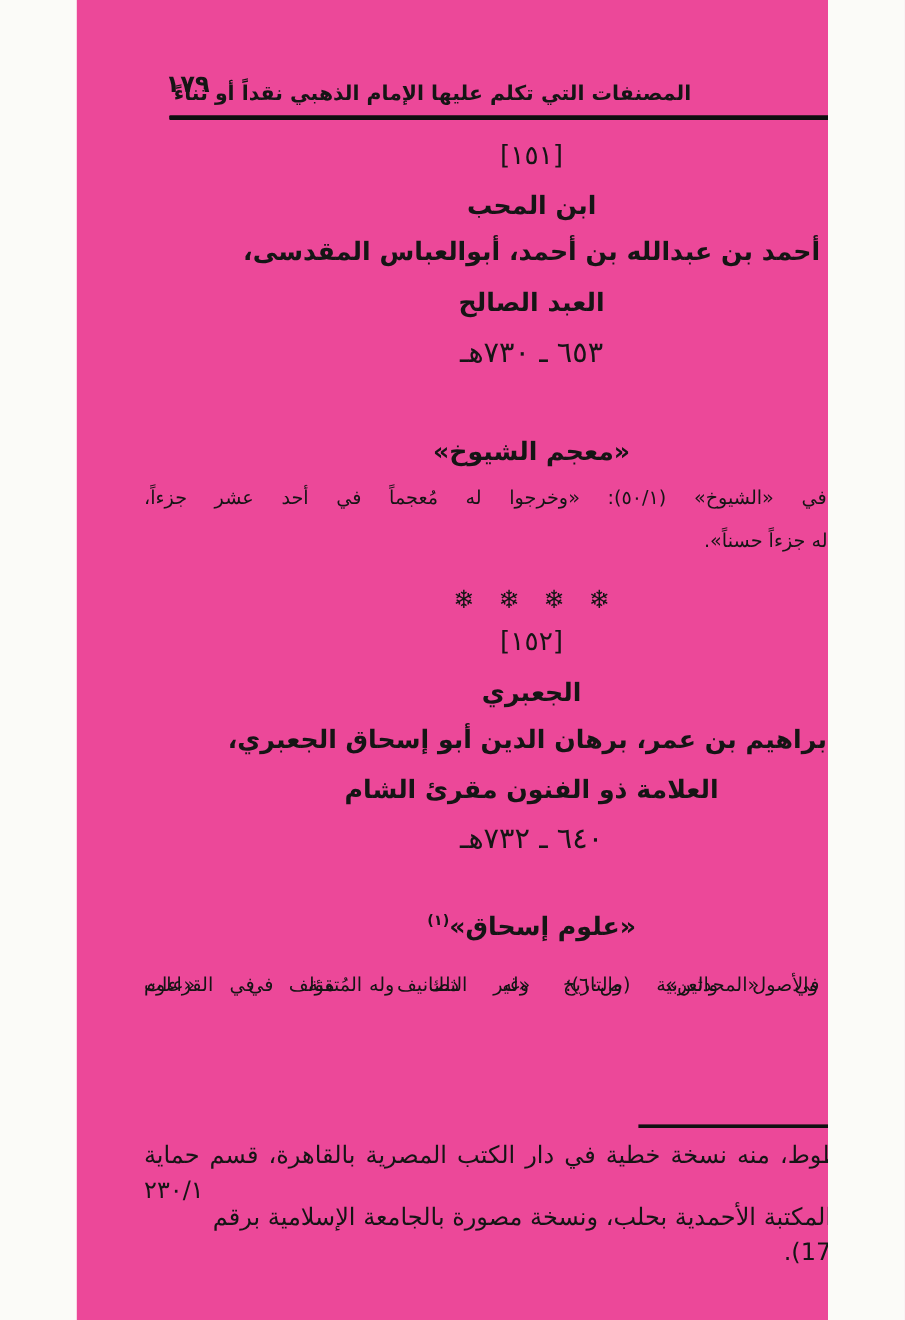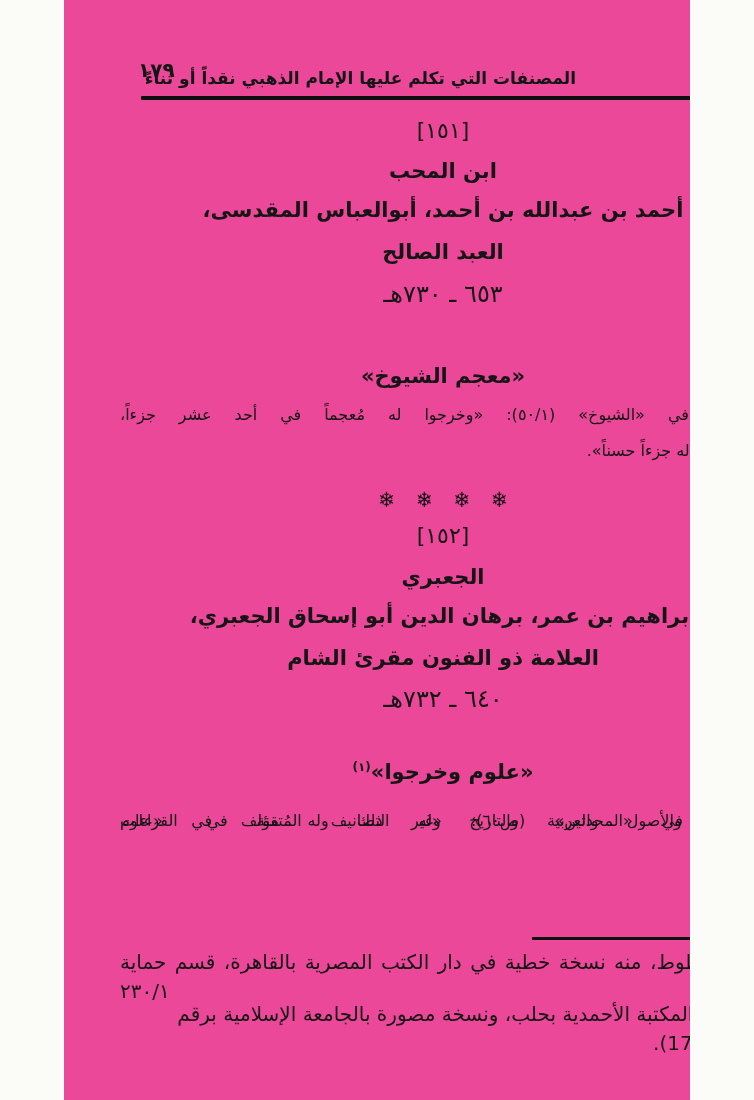--- a/index.html
+++ b/index.html
@@ -85,21 +85,21 @@
   <div class="line center ornaments" style="top:486px">
     <span class="ornament">❄</span><span class="ornament">❄</span><span class="ornament">❄</span><span class="ornament">❄</span>
   </div>
 
   <div class="line center entry-num" style="top:521px">[١٥٢]</div>
   <div class="line center name-bold" style="top:563px">الجعبري</div>
   <div class="line center name-bold" style="top:602px">إبراهيم بن عمر، برهان الدين أبو إسحاق الجعبري،</div>
   <div class="line center name-bold" style="top:644px">العلامة ذو الفنون مقرئ الشام</div>
   <div class="line center dates" style="top:683px">٦٤٠ ـ ٧٣٢هـ</div>
 
-  <div class="line center book-title" style="top:758px"><span>«علوم وخرجوا»</span><sup class="fn-ref">(١)</sup></div>
+  <div class="line center book-title" style="top:758px"><span>«علوم إسحاق»</span><sup class="fn-ref">(١)</sup></div>
   <div class="line body-line just ind" style="top:810px">قال في «المحدثين» (ص٦٠): «له التصانيف المُتقنة في القراءات</div>
   <div class="line body-line just" style="top:810px">والحديث والأصول والعربية والتاريخ وغير ذلك وله مؤلف في «علوم</div>
   <div class="line body-line lastline" style="top:880px">الحديث».</div>
 
   <div class="fn-rule"></div>
   <div class="line fn-line just" style="top:948px"><span class="fn-marker">(١)</span> <span>مخطوط، منه نسخة خطية في دار الكتب المصرية بالقاهرة، قسم حماية التراث ٢٣٠/١</span></div>
   <div class="line fn-line lastline fn-cont" style="top:1000px">في المكتبة الأحمدية بحلب، ونسخة مصورة بالجامعة الإسلامية برقم (1737).</div>
 
 </div>
 

